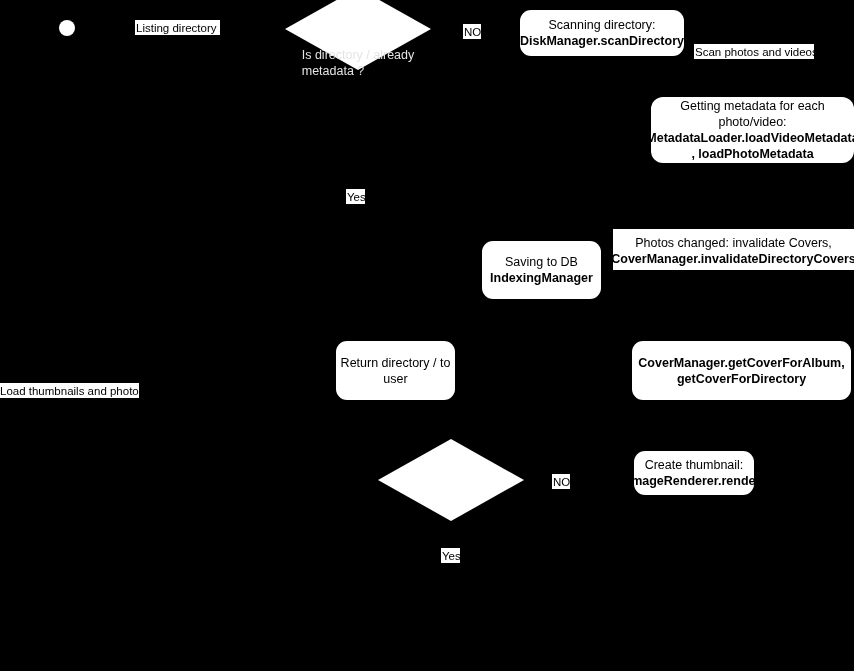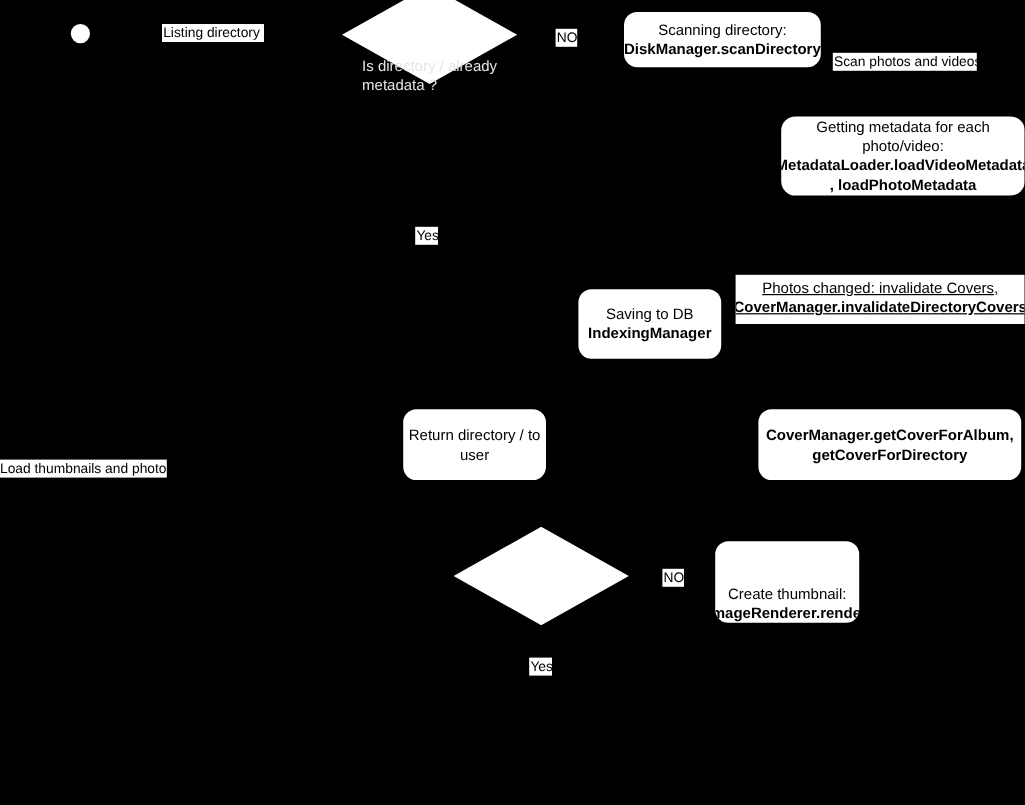--- a/index.html
+++ b/index.html
@@ -41,29 +41,28 @@
   }
   .node-box .txt .b {
     font-weight: bold;
   }
   
   .node-rect {
     position: absolute;
     background: #ffffff;
     color: #000000;
     display: flex;
-    align-items: flex-start;
+    align-items: center;
     justify-content: center;
     text-align: center;
     overflow: hidden;
     box-sizing: border-box;
     font-size: 12.5px;
     line-height: 16px;
     padding-top: 3px;
-    text-decoration: underline;
   }
   .node-rect .txt { white-space: nowrap; }
   .node-rect .txt .b { font-weight: bold; }
   
   .edge-label {
     position: absolute;
     background: #ffffff;
     color: #000000;
     font-size: 11.5px;
     line-height: 14px;
@@ -167,21 +166,21 @@
   <div class="edge-label" style="left:-1px; top:383px; width:140px; height:15px;">Load thumbnails and photos</div>
 
   <div class="diamond-wrap" style="left:378px; top:439px; width:146px; height:82px;">
     <svg width="146" height="82" viewBox="0 0 146 82">
       <polygon points="73,0 146,41 73,82 0,41" fill="#ffffff"></polygon>
     </svg>
   </div>
 
   <div class="edge-label" style="left:552px; top:474px; width:18px; height:15px;">NO</div>
 
-  <div class="node-box" style="left:596px; top:451px; width:120px; height:68px;align-items:flex-end;">
+  <div class="node-box" style="left:634px; top:451px; width:120px; height:44px;">
     <div class="txt">
       <div>Create thumbnail:</div>
       <div class="b">ImageRenderer.render</div>
     </div>
   </div>
 
   <div class="edge-label" style="left:441px; top:548px; width:19px; height:15px;">Yes</div>
 
 
 </div>

